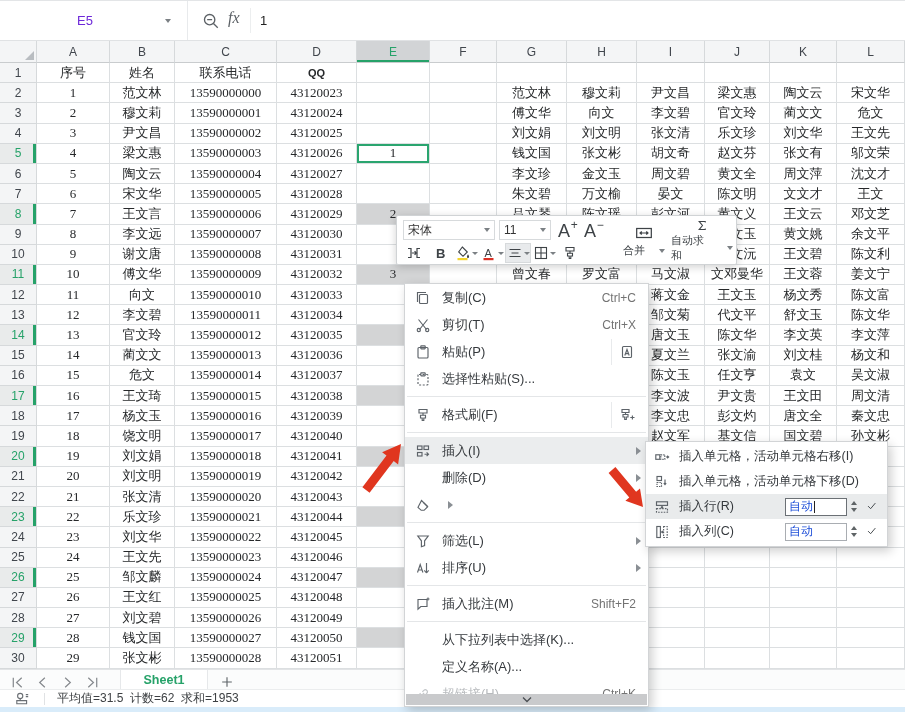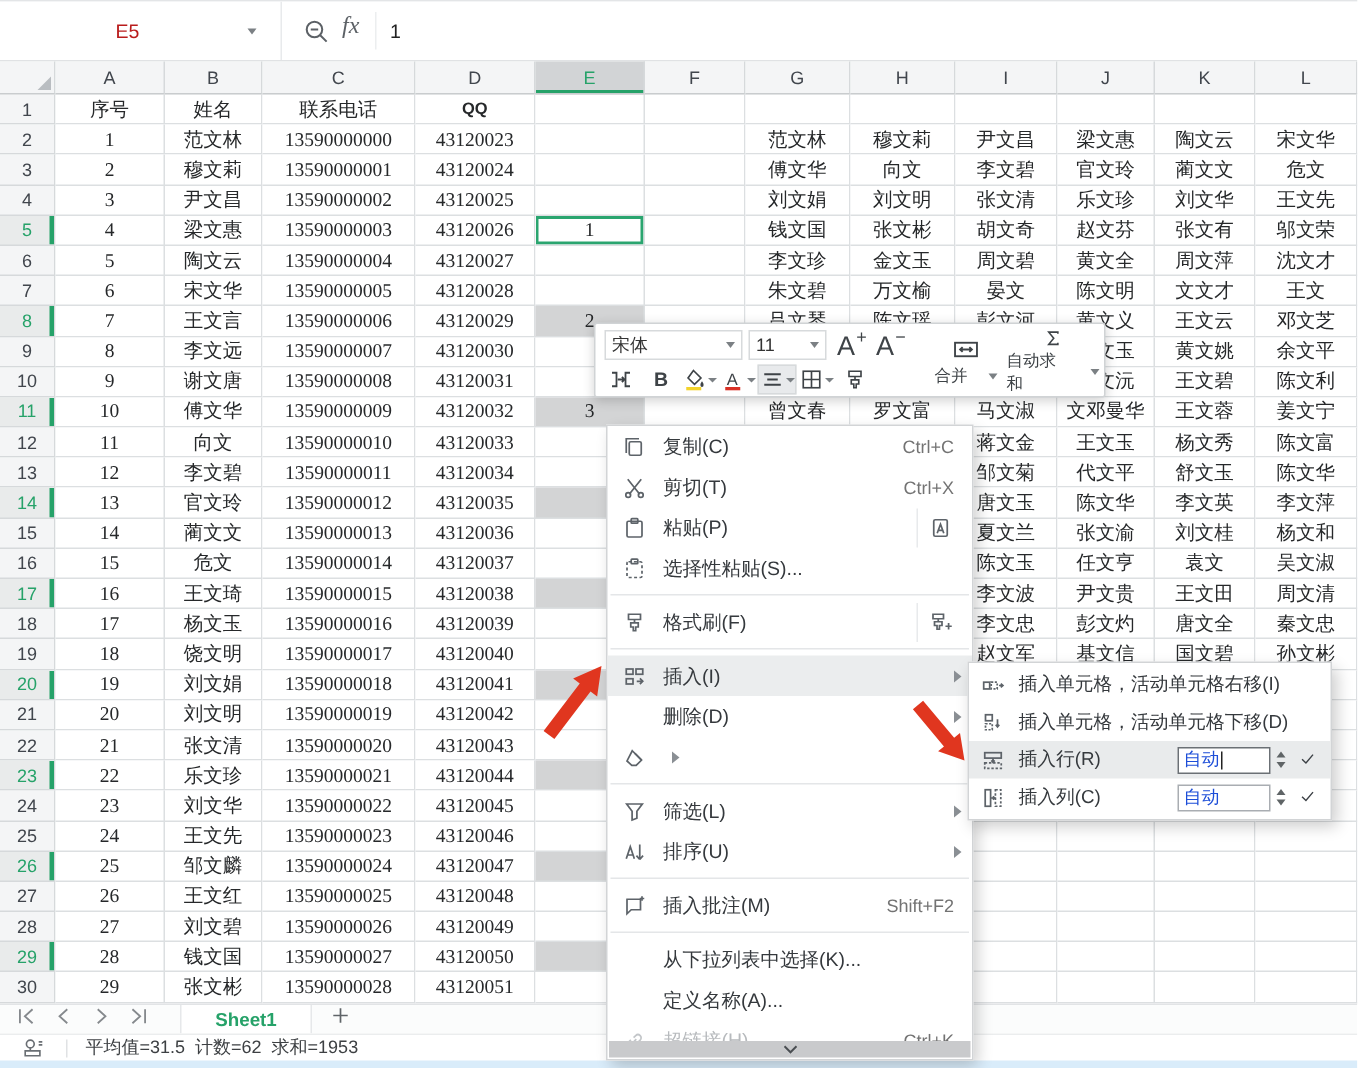--- a/index.html
+++ b/index.html
@@ -1,21 +1,21 @@
 <!DOCTYPE html>
 <html><head>
 <meta charset="utf-8">
 <style>
   html,body{margin:0;padding:0;background:#fff;}
   .page{position:relative;width:905px;height:712px;overflow:hidden;background:#fff;
         font-family:"Liberation Sans",sans-serif;border-top:1px solid #e3e5e7;box-sizing:border-box;}
   
   .topbar{position:absolute;left:0;top:0;width:905px;height:39px;background:#fff;border-bottom:1px solid #e0e2e4;}
   .namebox{position:absolute;left:0;top:0;width:187px;height:39px;border-right:1px solid #e8eaec;}
-  .nb-value{position:absolute;left:30px;top:0;width:110px;text-align:center;line-height:39px;font-size:13px;color:#b91c1c;}
+  .nb-value{position:absolute;left:30px;top:0;width:110px;text-align:center;line-height:39px;font-size:13px;color:#6d28d9;}
   .nb-caret{position:absolute;right:16px;top:18px;}
   .caret{width:0;height:0;border-left:3.5px solid transparent;border-right:3.5px solid transparent;border-top:4px solid #7b8084;display:inline-block;}
   .zoom-icon{position:absolute;left:202px;top:11px;width:18px;height:18px;color:#5c6166;}
   .fx{position:absolute;left:228px;top:8px;font-family:"Liberation Serif",serif;font-style:italic;font-size:16px;color:#5c6166;}
   .fb-divider{position:absolute;left:250px;top:7px;height:25px;border-left:1px solid #eceeef;}
   .fb-value{position:absolute;left:260px;top:0;line-height:39px;font-size:13px;color:#222;}
   
   #grid{position:absolute;left:0;top:40px;width:905px;height:628px;display:grid;
         grid-template-columns:37px 73px 65px 102px 80px 73px 67px 70px 70px 68px 65px 67px 68px;
         grid-template-rows:22px repeat(30,20.2px);}
@@ -73,21 +73,21 @@
   .spin-input{width:62px;height:18px;border:1px solid #a9adb2;background:#fff;font-size:12px;color:#1d4ed8;
               display:flex;align-items:center;padding:0 3px;box-sizing:border-box;}
   .spin-input.focus{border-color:#6b7075;}
   .cursor-bar{display:inline-block;width:1px;height:12px;background:#222;margin-left:1px;}
   .spin-arrows{width:14px;height:18px;display:flex;flex-direction:column;align-items:center;justify-content:center;gap:3px;}
   .sp-up{width:0;height:0;border-left:3.5px solid transparent;border-right:3.5px solid transparent;border-bottom:4px solid #5f6466;}
   .sp-dn{width:0;height:0;border-left:3.5px solid transparent;border-right:3.5px solid transparent;border-top:4px solid #5f6466;}
   .check-icon{margin-left:5px;color:#3c4146;width:13px;height:13px;}
   
   #sheetbar{position:absolute;left:0;top:668px;width:905px;height:20px;background:#fbfcfc;border-top:1px solid #e2e4e6;
-            display:flex;align-items:flex-start;box-sizing:border-box;}
+            display:flex;align-items:flex-end;box-sizing:border-box;}
   .nav-ic{width:15px;height:14px;color:#85898d;margin-left:10px;}
   .sheet-tab{margin-left:20px;width:86px;height:19px;background:#fff;border-left:1px solid #e6e8ea;border-right:1px solid #e6e8ea;
              color:#26a269;font-weight:bold;font-size:12.5px;display:flex;align-items:center;justify-content:center;}
   .add-sheet{width:14px;height:14px;color:#5f6468;margin-left:12px;}
   #statusbar{position:absolute;left:0;top:688px;width:905px;height:18px;background:#fff;border-top:1px solid #ebedee;
              display:flex;align-items:center;box-sizing:border-box;}
   .status-ic{width:16px;height:16px;color:#6a6f74;margin-left:14px;}
   .status-div{height:12px;border-left:1px solid #e0e2e4;margin-left:14px;}
   .status-text{margin-left:12px;font-size:12px;color:#3d4043;white-space:pre;}
   #bottomstrip{position:absolute;left:0;top:706px;width:905px;height:6px;background:#d9ecfa;}

